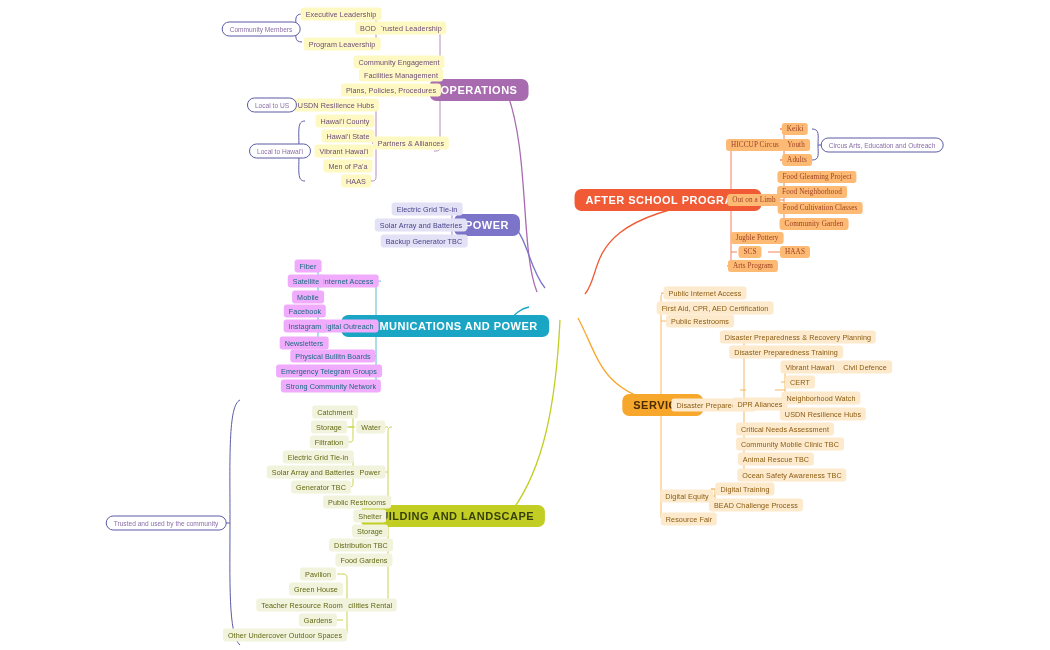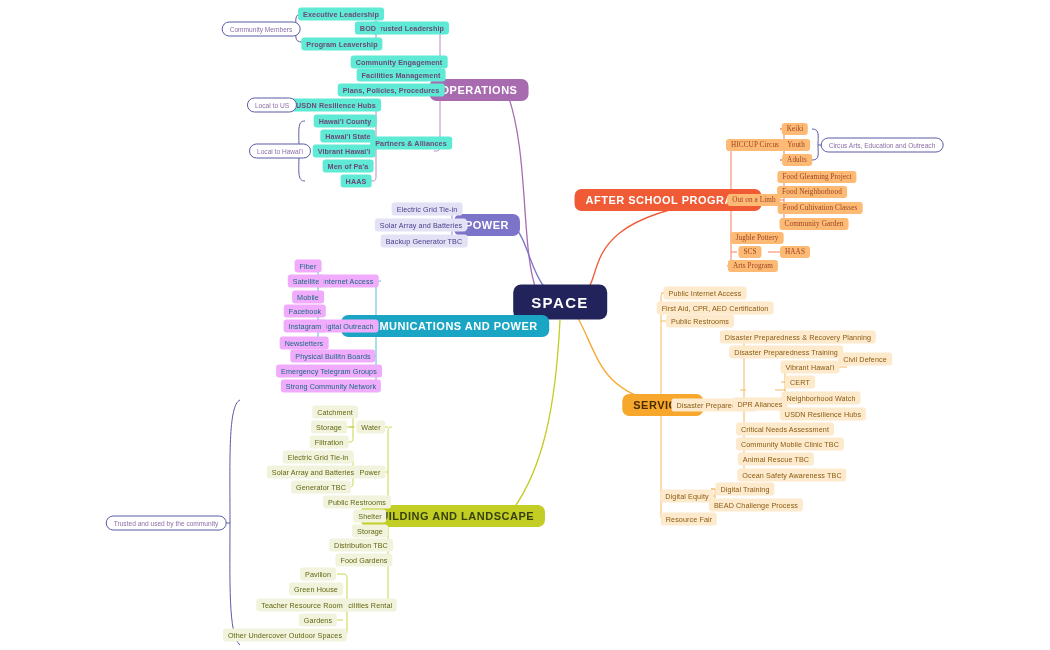--- a/index.html
+++ b/index.html
@@ -18,21 +18,21 @@
   .main{font-size:11px;font-weight:bold;border-radius:7px;padding:5px 11px;
         letter-spacing:.5px;color:#fff;}
   
   .callout{font-size:6.6px;padding:3px 7px;border-radius:9px;background:#fff;
            border:1px solid #5b5ba6;color:#8b6fa8;}
 
   #center{left:560px;top:302px;background:#23235c;color:#fff;font-size:15px;
           font-weight:bold;letter-spacing:1.4px;border-radius:8px;padding:9px 18px;}
 
   
-  .c-ops   {background:#5eead4;color:#6b4a77;font-weight:bold;}
+  .c-ops   {background:#fef9c3;color:#6b4a77;}
   .c-pow   {background:#e3e1f5;color:#47418c;}
   .c-com   {background:#f0abfc;color:#15697f;}
   .c-asp   {background:#fdba74;color:#9c3f22;font-family:Liberation Serif, serif;}
   .c-svc   {background:#fdeacd;color:#8a5a10;}
   .c-bld   {background:#f2f3dc;color:#5f6510;}
 
   .m-ops{background:#a96bb0;}
   .m-pow{background:#7b74c9;}
   .m-com{background:#1ba5c4;}
   .m-asp{background:#f05a35;}
@@ -229,21 +229,20 @@
           <path d="M343 605 H 337"></path>
         <path d="M343 620 H 337"></path>
           <path d="M343 635 H 337"></path>
 
         <path d="M240 400 C 228 405, 230 460, 230 520 C 230 580, 228 635, 240 645" stroke="#5b5ba6"></path>
         <path d="M230 523 H 222" stroke="#5b5ba6"></path>
       </g>
     </g>
   </svg>
 
-  <div id="center" class="node">SPACE</div>
 
   <div class="node main m-ops" style="left:479px;top:90px">OPERATIONS</div>
 
   <div class="node leaf c-ops" style="left:410px;top:28px">Trusted Leadership</div>
   <div class="node leaf c-ops" style="left:341px;top:14px">Executive Leadership</div>
   <div class="node leaf c-ops" style="left:368px;top:28px">BOD</div>
   <div class="node leaf c-ops" style="left:342px;top:44px">Program Leavership</div>
   <div class="node callout" style="left:261px;top:29px">Community Members</div>
 
   <div class="node leaf c-ops" style="left:399px;top:62px">Community Engagement</div>
@@ -304,21 +303,21 @@
 
   <div class="node leaf c-svc" style="left:705px;top:293px">Public Internet Access</div>
   <div class="node leaf c-svc" style="left:715px;top:308px">First Aid, CPR, AED Certification</div>
   <div class="node leaf c-svc" style="left:700px;top:321px">Public Restrooms</div>
 
   <div class="node leaf c-svc" style="left:714px;top:405px">Disaster Preparedness</div>
   <div class="node leaf c-svc" style="left:798px;top:337px">Disaster Preparedness &amp; Recovery Planning</div>
   <div class="node leaf c-svc" style="left:786px;top:352px">Disaster Preparedness Training</div>
   <div class="node leaf c-svc" style="left:760px;top:404px">DPR Aliances</div>
   <div class="node leaf c-svc" style="left:810px;top:367px">Vibrant Hawai'i</div>
-  <div class="node leaf c-svc" style="left:865px;top:359px">Civil Defence</div>
+  <div class="node leaf c-svc" style="left:865px;top:367px">Civil Defence</div>
   <div class="node leaf c-svc" style="left:800px;top:382px">CERT</div>
   <div class="node leaf c-svc" style="left:821px;top:398px">Neighborhood Watch</div>
   <div class="node leaf c-svc" style="left:823px;top:414px">USDN Resilience Hubs</div>
 
   <div class="node leaf c-svc" style="left:785px;top:429px">Critical Needs Assessment</div>
   <div class="node leaf c-svc" style="left:790px;top:444px">Community Mobile Clinic TBC</div>
   <div class="node leaf c-svc" style="left:776px;top:459px">Animal Rescue TBC</div>
   <div class="node leaf c-svc" style="left:792px;top:475px">Ocean Safety Awareness TBC</div>
 
   <div class="node leaf c-svc" style="left:687px;top:496px">Digital Equity</div>

